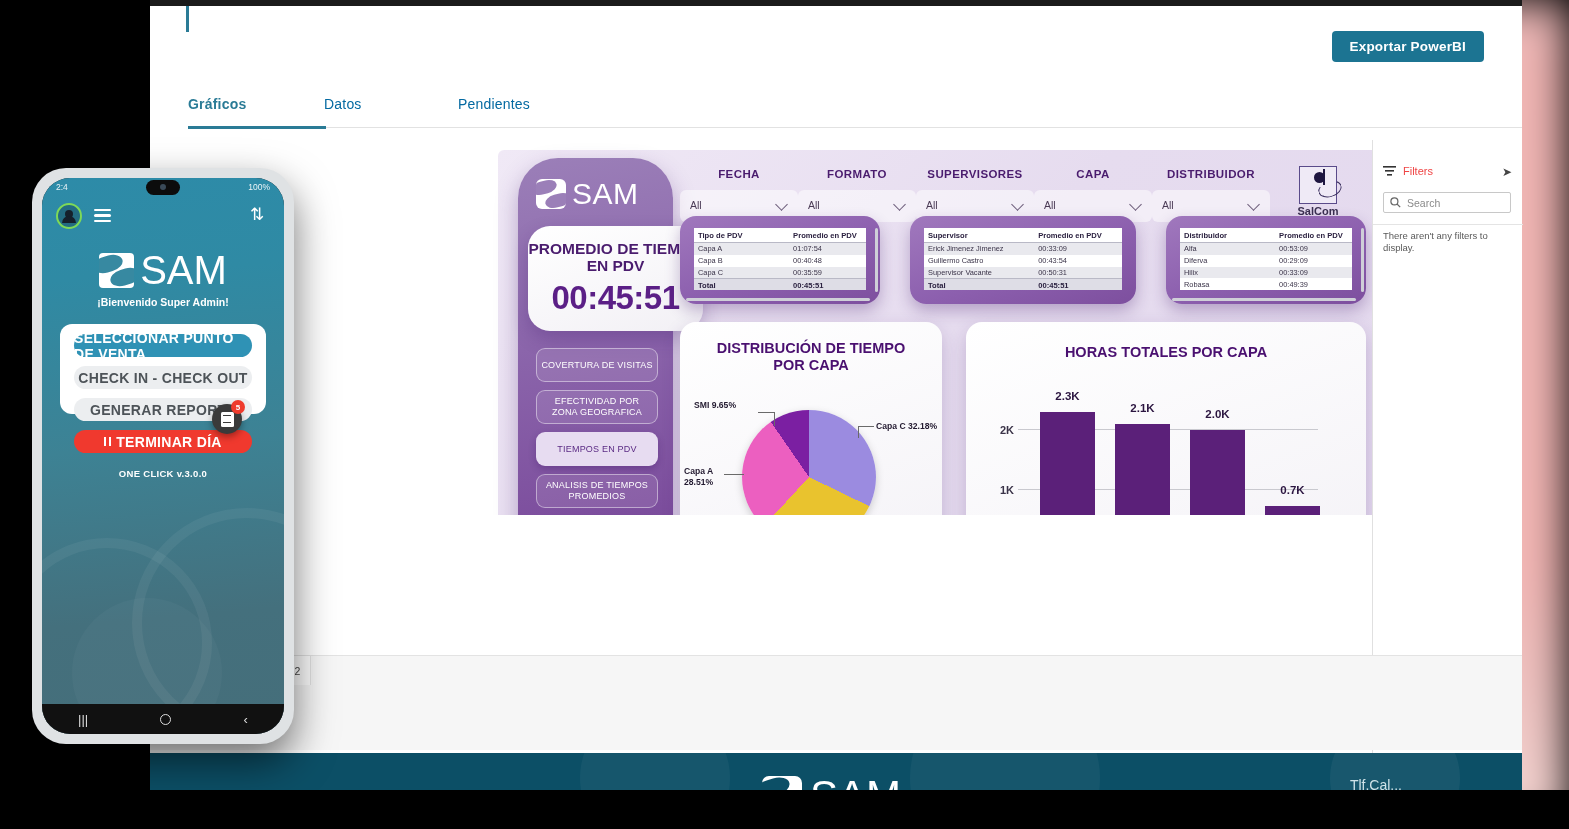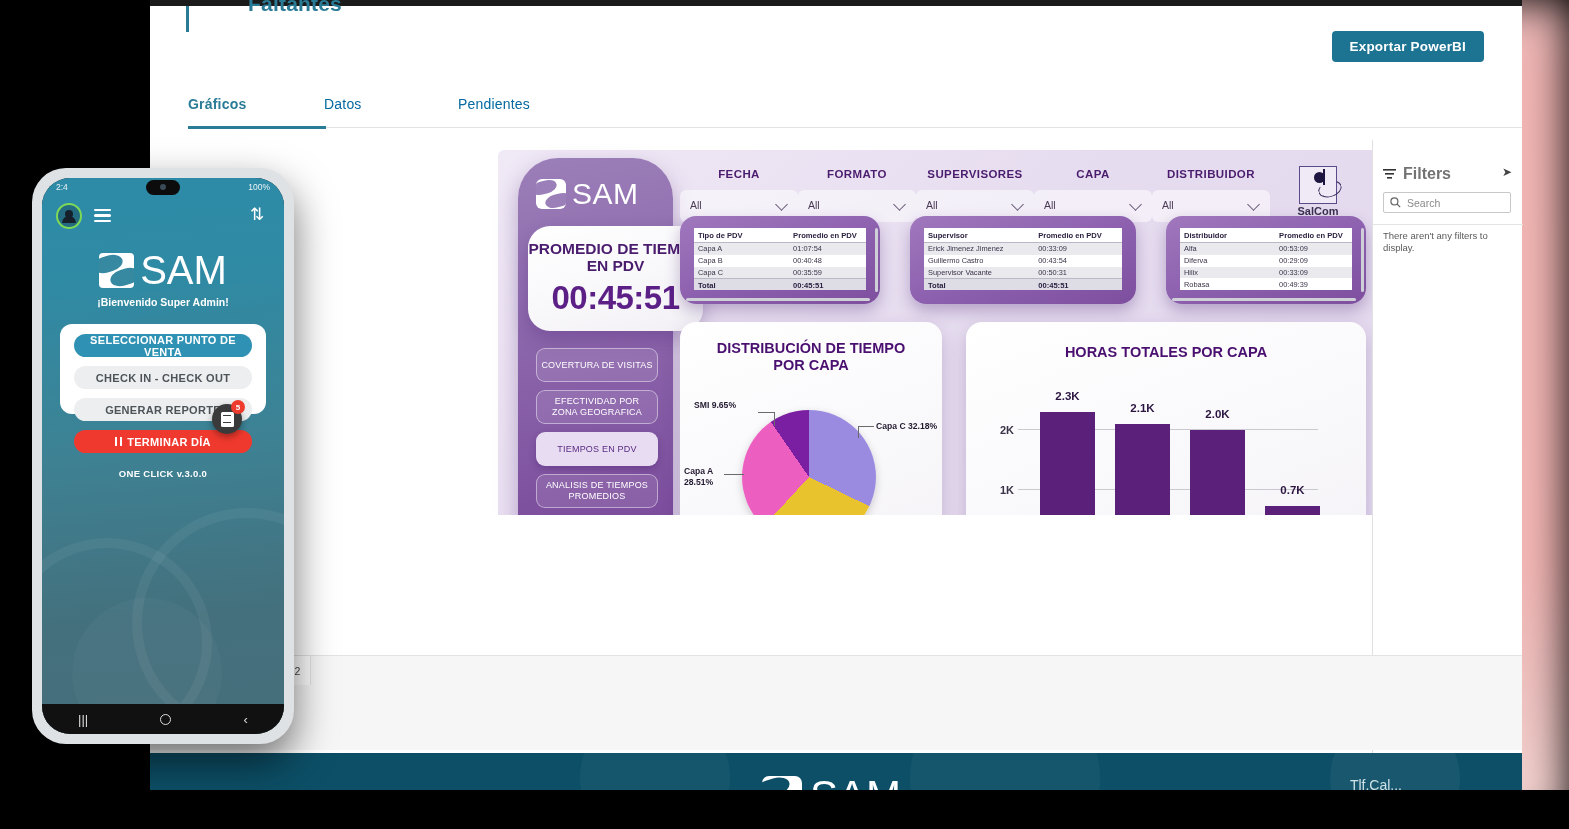--- a/index.html
+++ b/index.html
@@ -151,21 +151,21 @@
   #plot{position:absolute;left:52px;top:72px;width:300px;height:155px;}
   .gl{position:absolute;left:0;width:300px;height:1px;background:#c9c9cf;}
   .ytick{position:absolute;left:-26px;font-size:11px;font-weight:700;color:#3a3348;width:22px;text-align:right;}
   .bar{position:absolute;bottom:0;background:#5b2079;}
   .bval{position:absolute;font-size:11.5px;font-weight:700;color:#2b1540;text-align:center;}
   .xtick{position:absolute;top:160px;font-size:8.6px;color:#3a3348;text-align:center;}
 
   
   #filters{position:absolute;left:1372px;top:140px;width:150px;height:650px;background:#fff;border-left:1px solid #e0e0e0;}
   #f-head{position:absolute;left:10px;top:25px;display:flex;align-items:center;gap:7px;}
-  #f-title{font-size:16px;font-weight:700;color:#737373;}
+  #f-title{font-size:11px;font-weight:400;color:#ef4444;}
   #f-expand{position:absolute;right:10px;top:25px;font-size:12px;color:#444;cursor:pointer;}
   #f-search{position:absolute;left:10px;top:52px;width:128px;height:21px;border:1px solid #c8c8c8;border-radius:2px;
     display:flex;align-items:center;gap:6px;padding:0 6px;}
   #f-search-txt{font-size:10.5px;color:#8a8a8a;}
   #f-divider{position:absolute;left:0;top:84px;width:150px;height:1px;background:#e4e4e4;}
   #f-empty{position:absolute;left:10px;top:90px;width:132px;font-size:9.5px;color:#5a5a5a;line-height:1.3;}
 
   
   #pagestrip{position:absolute;left:150px;top:655px;width:1372px;height:30px;background:#f6f6f6;border-top:1px solid #e3e3e3;}
   #page-tab{position:absolute;left:120px;top:0;height:30px;padding:0 10px;background:#fff;border-right:1px solid #e3e3e3;
@@ -214,21 +214,21 @@
 
   #ph-logo{position:absolute;left:0;top:72px;width:242px;display:flex;align-items:center;justify-content:center;gap:6px;}
   .pmark{width:35px;height:35px;background:#fff;border-radius:4px;position:relative;overflow:hidden;}
   .pmark::before{content:"";position:absolute;left:-6px;top:3px;width:30px;height:16px;border-radius:50%/60%;background:#3789a1;transform:rotate(-16deg);}
   .pmark::after{content:"";position:absolute;right:-6px;bottom:3px;width:30px;height:16px;border-radius:50%/60%;background:#3789a1;transform:rotate(-16deg);}
   .pword{color:#fff;font-size:40px;line-height:1;letter-spacing:0;}
   #ph-welcome{position:absolute;left:0;top:118px;width:242px;text-align:center;font-size:10.5px;font-weight:700;color:#fff;}
 
   #ph-card{position:absolute;left:18px;top:146px;width:206px;height:90px;background:#fff;border-radius:12px;}
   .pbtn{position:absolute;left:14px;width:178px;height:23px;border-radius:13px;display:flex;
-    align-items:center;justify-content:center;font-size:11px;font-weight:700;letter-spacing:.3px;cursor:pointer;text-align:center;}
+    align-items:center;justify-content:center;font-size:14px;font-weight:700;letter-spacing:.3px;cursor:pointer;}
   .pbtn.primary{background:#2f92b5;color:#fff;}
   .pbtn.ghost{background:#eceef0;color:#4d5358;}
   .pbtn.danger{background:#f0392e;color:#fff;gap:5px;}
   #pause{display:inline-block;width:7px;height:9px;border-left:2.4px solid #fff;border-right:2.4px solid #fff;}
 
   #fab{position:absolute;left:170px;top:226px;width:30px;height:30px;border-radius:50%;background:#3a3a3a;
     display:flex;align-items:center;justify-content:center;box-shadow:0 3px 7px rgba(0,0,0,.35);}
   #fab-doc{width:13px;height:15px;background:#fff;border-radius:1.5px;position:relative;}
   #fab-doc::before{content:"";position:absolute;left:2px;top:3px;width:8px;height:1.6px;background:#3a3a3a;
     box-shadow:0 4px 0 -1px #3a3a3a,0 7px 0 0 #3a3a3a;}
@@ -243,23 +243,20 @@
 </head>
 <body>
 
 <div id="bg-photo"></div>
 <div id="bg-mask-l"></div>
 <div id="bg-mask-b"></div>
 
 <div id="report-window">
   <div id="rw-topstrip"></div>
   <div id="left-accentbar"></div>
-  <div id="title-clip">
-    <div id="page-title">Faltantes</div>
-  </div>
 
   <button id="export-btn">Exportar PowerBI</button>
 
   <div id="tabbar">
     <div class="tab active" style="left:0px;text-align:center;">Gráficos</div>
     <div class="tab" style="left:136px;">Datos</div>
     <div class="tab" style="left:270px;">Pendientes</div>
   </div>
   <div id="tab-underline"></div>
 

